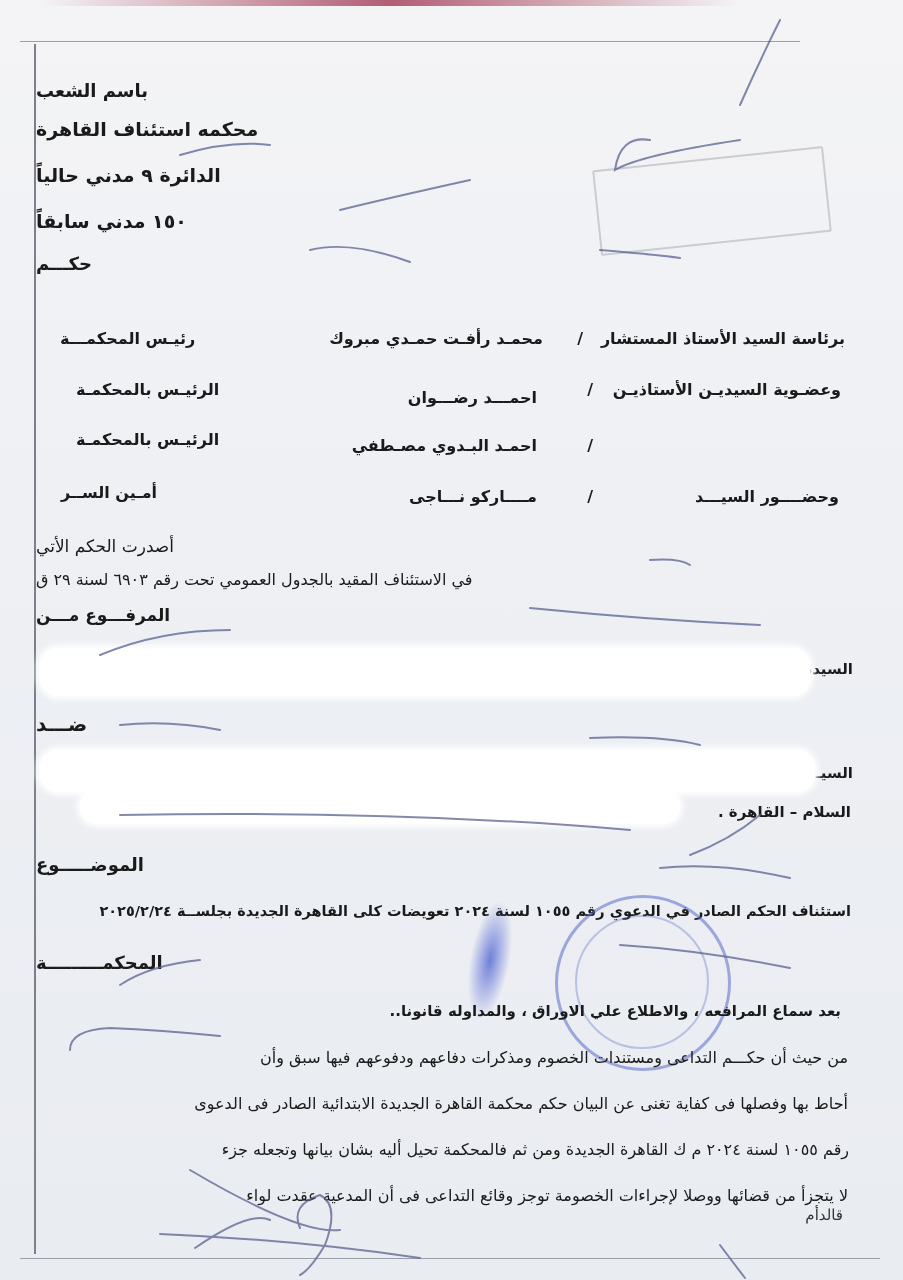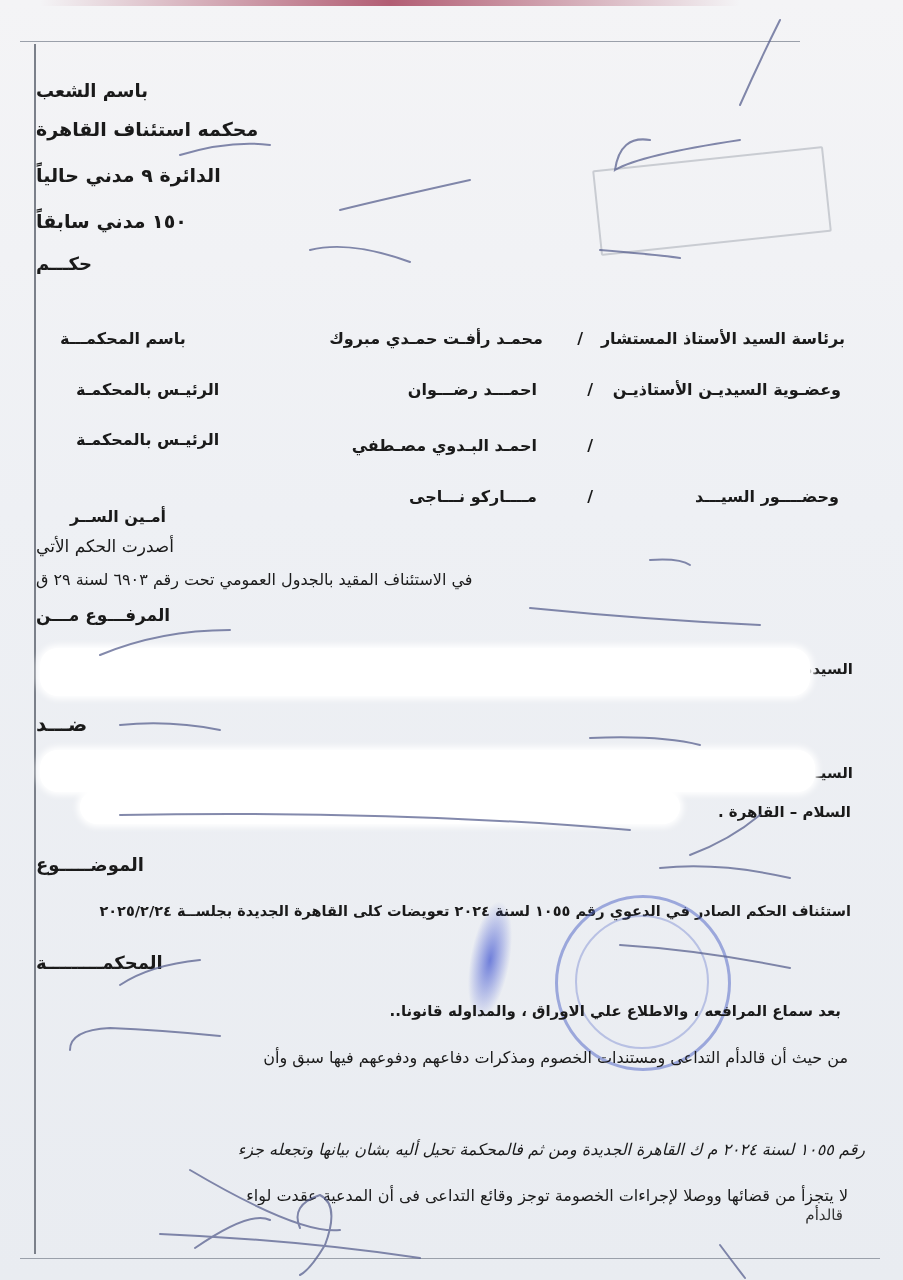--- a/index.html
+++ b/index.html
@@ -65,35 +65,35 @@
   <div class="t center h1" style="left:0;width:903px;top:164px;">الدائرة ٩ مدني حالياً</div>
   <div class="t center h1" style="left:0;width:903px;top:210px;">١٥٠ مدني سابقاً</div>
   <div class="t center h1" style="left:0;width:903px;top:253px;font-size:18px;">حكـــم</div>
 
   <div class="stamp-box"></div>
 
 
   <div class="t bold" style="right:58px;top:329px;font-size:16px;">برئاسة السيد الأستاذ المستشار</div>
   <div class="t bold" style="right:320px;top:329px;font-size:16px;">/</div>
   <div class="t bold" style="right:360px;top:329px;font-size:16px;">محمـد رأفـت حمـدي مبروك</div>
-  <div class="t bold" style="left:60px;top:329px;font-size:16px;">باسم المحكمـــة</div>
+  <div class="t bold" style="left:60px;top:329px;font-size:16px;">رئيـس المحكمـــة</div>
 
   <div class="t bold" style="right:62px;top:380px;font-size:16px;">وعضـوية السيديـن الأستاذيـن</div>
   <div class="t bold" style="right:310px;top:380px;font-size:16px;">/</div>
-  <div class="t bold" style="right:366px;top:380px;font-size:16px;">احمـــد رضـــوان</div>
+  <div class="t bold" style="right:366px;top:388px;font-size:16px;">احمـــد رضـــوان</div>
   <div class="t bold" style="left:76px;top:380px;font-size:16px;">الرئيـس بالمحكمـة</div>
 
   <div class="t bold" style="right:310px;top:436px;font-size:16px;">/</div>
   <div class="t bold" style="right:366px;top:436px;font-size:16px;">احمـد البـدوي مصـطفي</div>
   <div class="t bold" style="left:76px;top:430px;font-size:16px;">الرئيـس بالمحكمـة</div>
 
   <div class="t bold" style="right:64px;top:487px;font-size:16px;">وحضــــور السيـــد</div>
   <div class="t bold" style="right:310px;top:487px;font-size:16px;">/</div>
   <div class="t bold" style="right:366px;top:487px;font-size:16px;">مــــاركو نـــاجى</div>
-  <div class="t bold" style="left:70px;top:483px;font-size:16px;margin-top:24px;">أمـين الســر</div>
+  <div class="t bold" style="left:61px;top:483px;font-size:16px;">أمـين الســر</div>
 
   <div class="t center" style="left:0;width:741px;top:536px;font-size:17px;font-family:'DejaVu Serif',serif;">أصدرت الحكم الأتي</div>
   <div class="t center" style="left:0;width:903px;top:570px;font-size:16px;">في  الاستئناف المقيد بالجدول العمومي تحت رقم ٦٩٠٣ لسنة ٢٩ ق</div>
   <div class="t center bold" style="left:0;width:903px;top:605px;font-size:17px;">المرفـــوع مـــن</div>
 
   <div class="t bold" style="right:50px;top:660px;font-size:15px;">السيدة/</div>
   <div class="redact" style="left:40px;top:648px;width:770px;height:48px;"></div>
 
   <div class="t center bold" style="left:0;width:903px;top:712px;font-size:20px;">ضـــد</div>
 
@@ -104,22 +104,23 @@
 
   <div class="t center bold" style="left:0;width:722px;top:854px;font-size:18px;">الموضـــــوع</div>
   <div class="t bold" style="right:52px;top:903px;font-size:14.5px;">استئناف الحكم الصادر في الدعوي رقم ١٠٥٥ لسنة ٢٠٢٤ تعويضات كلى القاهرة الجديدة بجلســة ٢٠٢٥/٢/٢٤</div>
   <div class="t center bold" style="left:0;width:903px;top:952px;font-size:18px;">المحكمـــــــــة</div>
 
   <div class="stamp-circle"></div>
   <div class="stamp-inner"></div>
   <div class="stamp-blot"></div>
 
   <div class="t bold" style="right:62px;top:1002px;font-size:15px;">بعد سماع المرافعه ، والاطلاع علي الاوراق ، والمداوله قانونا..</div>
-  <div class="t body" style="right:55px;top:1048px;">من حيث أن قالدأم التداعى ومستندات الخصوم ومذكرات دفاعهم ودفوعهم فيها سبق وأن</div>
-  <div class="t body" style="right:38px;top:1140px;font-style:italic;">رقم  ١٠٥٥ لسنة ٢٠٢٤ م ك  القاهرة الجديدة  ومن ثم فالمحكمة تحيل أليه بشان بيانها وتجعله جزء</div>
+  <div class="t body" style="right:55px;top:1048px;">من حيث أن حكـــم التداعى ومستندات الخصوم ومذكرات دفاعهم ودفوعهم فيها سبق وأن</div>
+  <div class="t body" style="right:55px;top:1094px;">أحاط بها وفصلها فى كفاية تغنى عن البيان حكم محكمة القاهرة الجديدة الابتدائية الصادر فى الدعوى</div>
+  <div class="t body" style="right:54px;top:1140px;">رقم  ١٠٥٥ لسنة ٢٠٢٤ م ك  القاهرة الجديدة  ومن ثم فالمحكمة تحيل أليه بشان بيانها وتجعله جزء</div>
   <div class="t body" style="right:55px;top:1186px;">لا يتجزأ من قضائها ووصلا لإجراءات الخصومة توجز وقائع التداعى فى أن المدعية عقدت لواء</div>
   <div class="t" style="right:60px;top:1206px;font-size:15px;font-family:'DejaVu Serif',serif;color:#333;">قالدأم</div>
 
   <svg class="ink" width="903" height="1280">
     <g fill="none" stroke="#5a6290" stroke-width="2" stroke-linecap="round" opacity="0.75">
       <path d="M780 20 Q760 60 740 105"></path>
       <path d="M650 140 Q620 135 615 170 Q640 155 740 140"></path>
       <path d="M180 155 Q230 140 270 145"></path>
       <path d="M470 180 Q380 200 340 210"></path>
       <path d="M600 250 Q660 255 680 258"></path>

